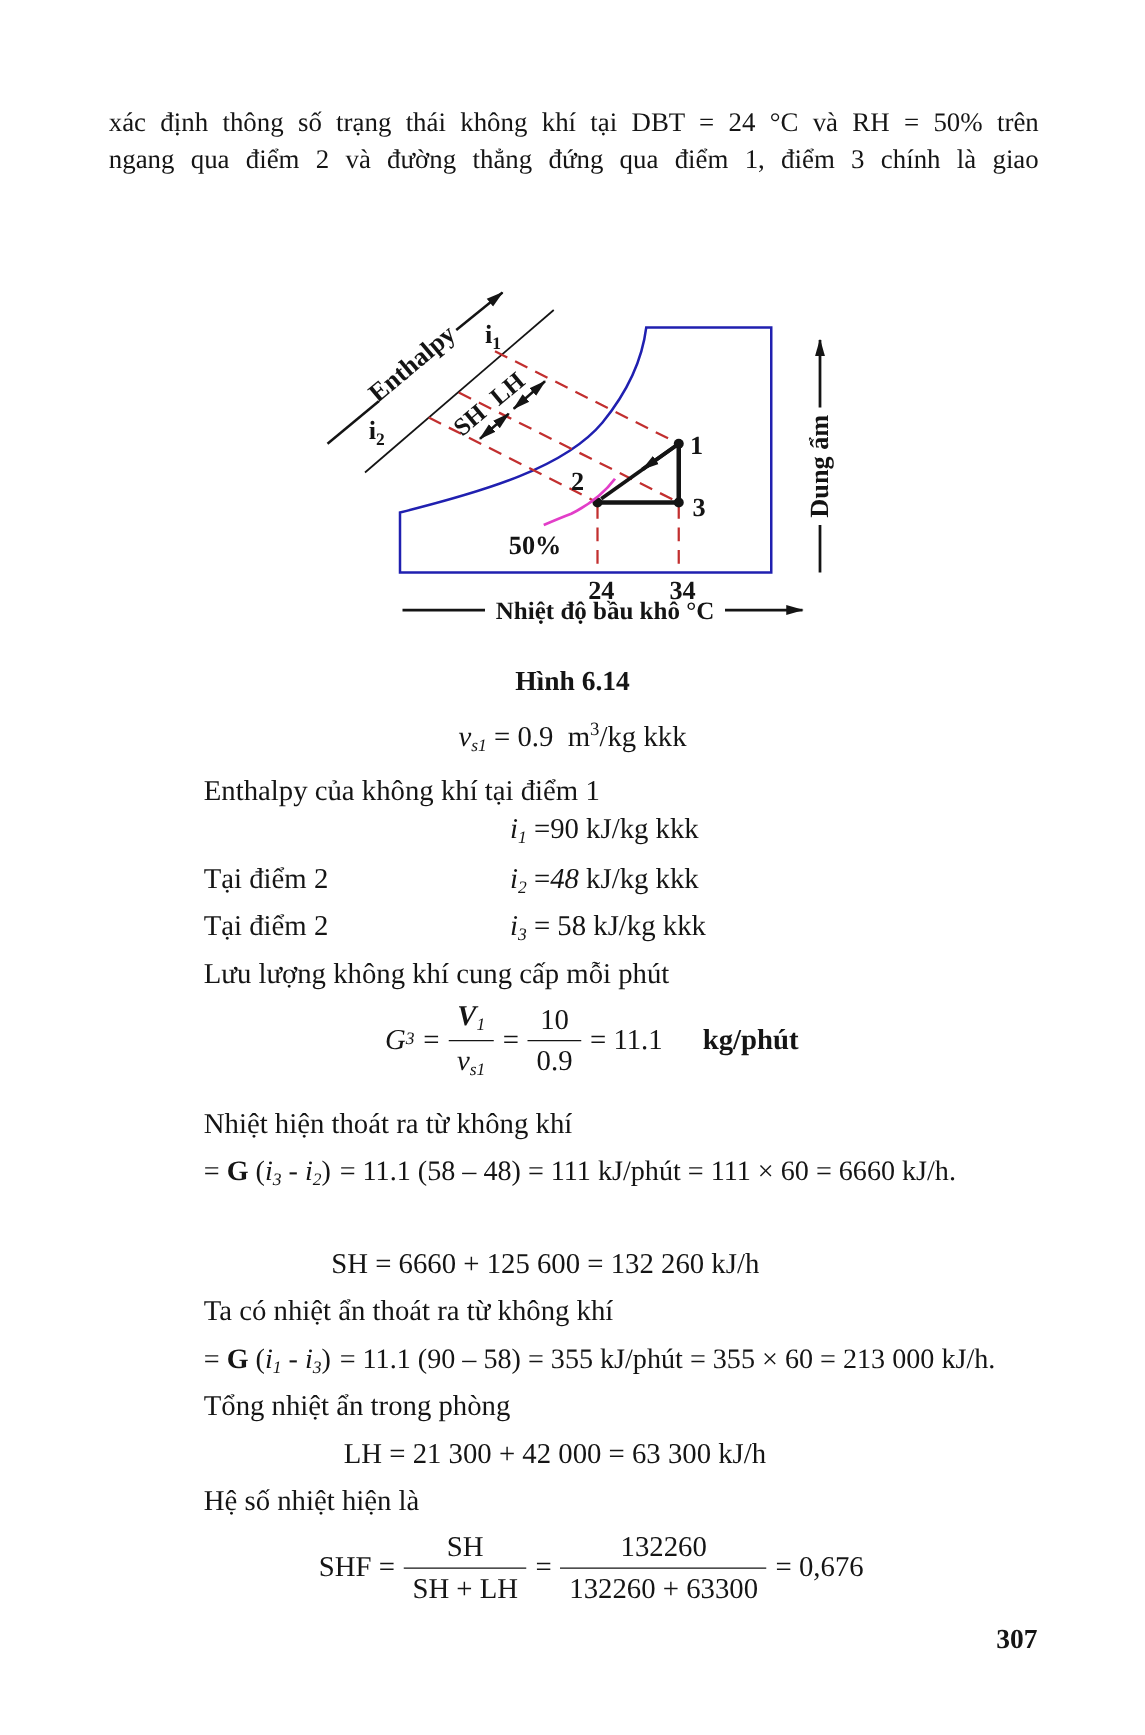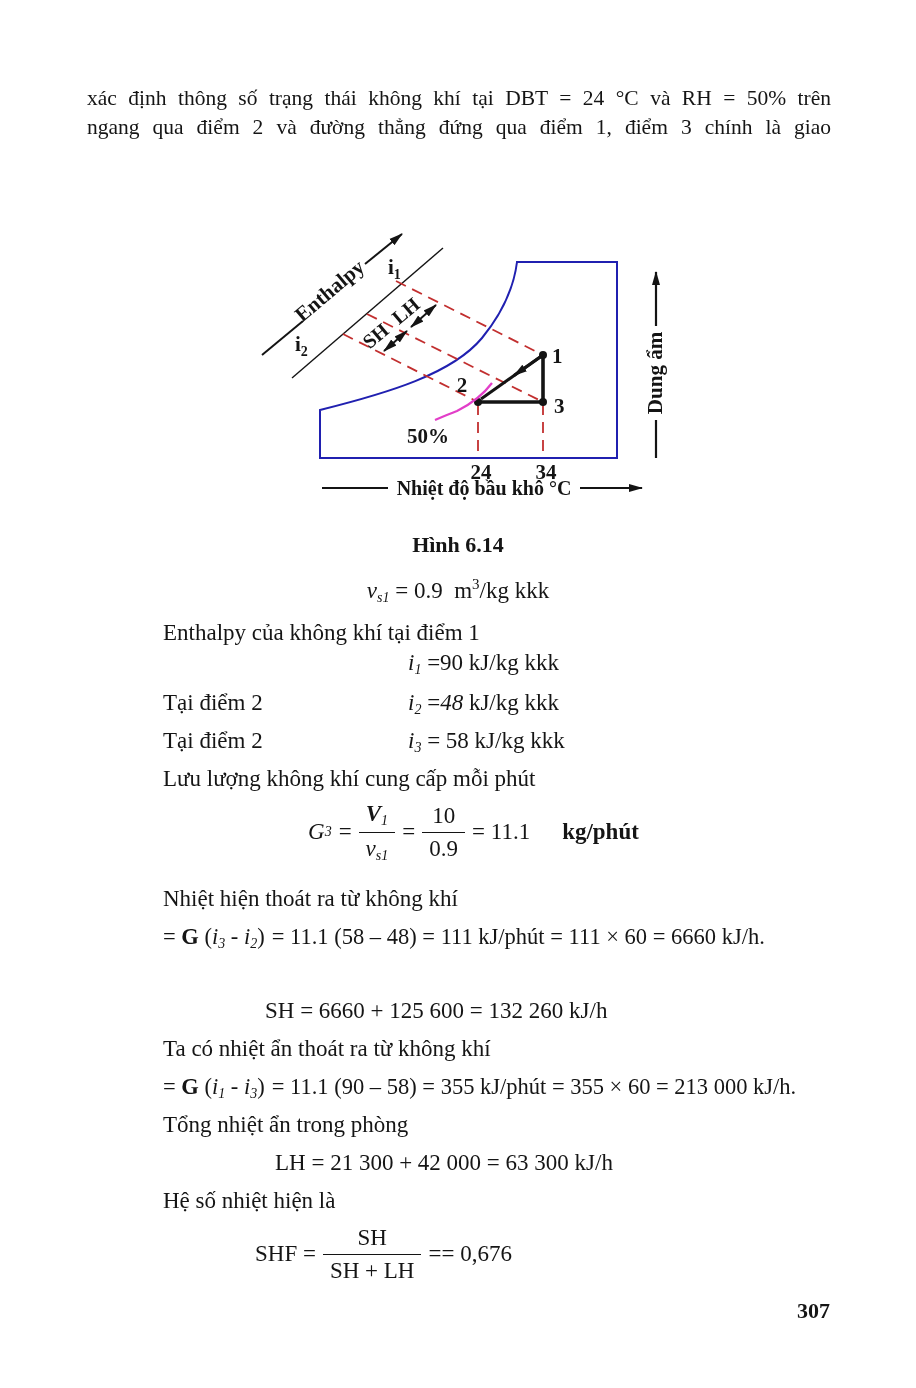--- a/index.html
+++ b/index.html
@@ -161,18 +161,22 @@
   <div class="bodyline" style="left:275px;top:1150px;">LH = 21 300 + 42 000 = 63 300 kJ/h</div>
 
   <div class="bodyline" style="left:163px;top:1188px;">Hệ số nhiệt hiện là</div>
   <div class="eq-flex" style="left:255px;top:1222px;height:64px;">
     <span>SHF =</span>
     <span class="frac">
       <span class="num">SH</span>
       <span class="den">SH + LH</span>
     </span>
     <span>=</span>
+    <span class="frac">
+      <span class="num">132260</span>
+      <span class="den">132260 + 63300</span>
+    </span>
     <span>= 0,676</span>
   </div>
 
   <div class="page-number">307</div>
 
 </div>
 
 </body></html>

